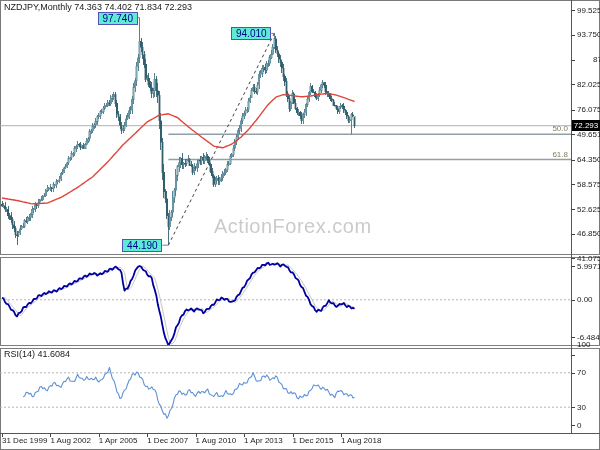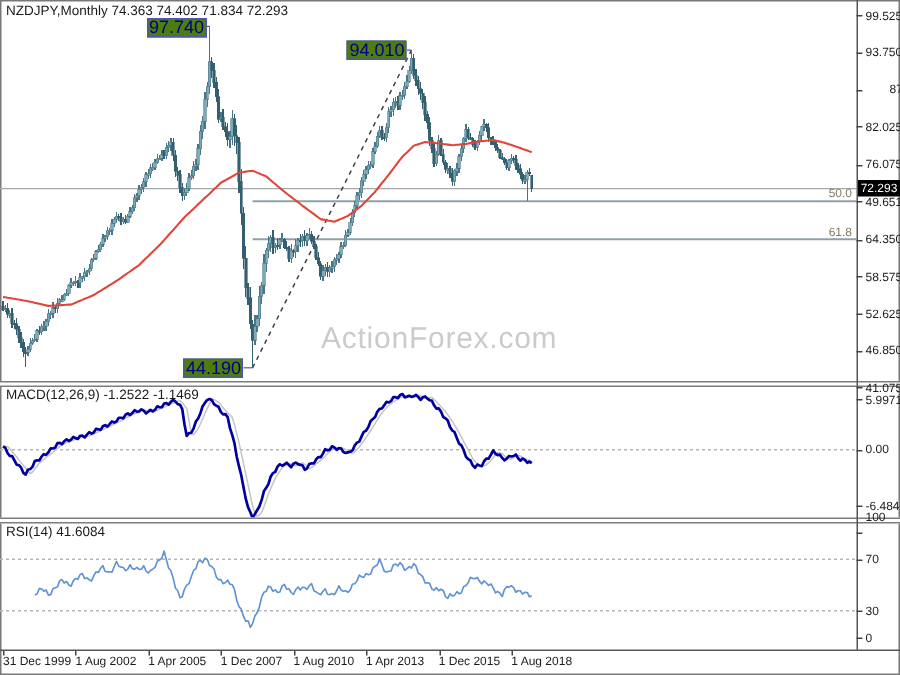--- a/index.html
+++ b/index.html
@@ -11,21 +11,21 @@
   .ind-label{font-size:9px;color:#1a1a1a;left:4px;}
   .watermark{left:214px;top:215px;font-size:20px;color:#cbcbcb;letter-spacing:0.5px;}
   .tickh{position:absolute;left:571px;width:4px;height:1px;background:#444;z-index:3;}
   .tickv{position:absolute;top:434px;width:1px;height:3px;background:#444;z-index:3;}
   .xlbl{position:absolute;top:436px;font-size:8px;color:#1c1c1c;z-index:3;}
   .sep{position:absolute;left:0;width:600px;height:4px;background:#fff;box-sizing:border-box;
        border-top:1px solid #7d7d7d;border-bottom:1px solid #7d7d7d;z-index:2;}
   .vline{position:absolute;left:571px;top:0;height:434px;width:0;border-left:1px solid #565656;z-index:2;}
   .xline{position:absolute;left:0;top:433px;width:600px;height:0;border-top:1px solid #565656;z-index:2;}
   .anno{position:absolute;width:38px;height:11px;line-height:11px;text-align:center;
-        font-size:12px;color:#00008b;background:#4d7c0f;border:1px solid #5353b5;z-index:4;}
+        font-size:10px;color:#00008b;background:#5eead4;border:1px solid #5353b5;z-index:4;}
   .fiblbl{position:absolute;right:32px;font-size:8px;color:#847b5e;z-index:3;}
   .pricetag{position:absolute;left:572px;width:28px;height:11px;line-height:11px;text-align:center;
             font-size:8px;color:#fff;background:#000;z-index:4;}
 </style>
 </head>
 <body>
 
 <div class="frame">
   <svg id="plot" width="600" height="450">
       <line x1="0" y1="125.7" x2="571" y2="125.7" stroke="#a8a8a8" stroke-width="0.9"></line>
@@ -508,21 +508,20 @@
       <path d="M2.0 297.7L3.5 298.5L5.0 302.0L6.5 303.9L8.1 304.1L9.6 306.9L11.1 309.8L12.6 310.1L14.1 311.8L15.6 315.3L17.1 316.4L18.6 313.2L20.2 312.7L21.7 311.1L23.2 307.4L24.7 306.9L26.2 307.0L27.7 304.4L29.2 302.8L30.7 303.3L32.3 301.5L33.8 298.9L35.3 299.0L36.8 298.4L38.3 295.4L39.8 295.2L41.3 296.1L42.8 294.2L44.4 292.9L45.9 294.0L47.4 293.1L48.9 291.3L50.4 292.1L51.9 292.6L53.4 290.5L54.9 290.4L56.5 291.6L58.0 289.7L59.5 288.1L61.0 289.1L62.5 288.3L64.0 285.9L65.5 286.2L67.1 286.6L68.6 284.2L70.1 283.4L71.6 284.4L73.1 282.8L74.6 280.9L76.1 281.7L77.6 281.0L79.2 278.5L80.7 278.5L82.2 278.9L83.7 276.5L85.2 275.6L86.7 276.7L88.2 275.4L89.7 273.5L91.3 274.4L92.8 274.2L94.3 272.9L95.8 273.8L97.3 275.6L98.8 274.5L100.3 273.2L101.8 274.2L103.4 273.1L104.9 270.9L106.4 271.5L107.9 271.5L109.4 269.1L110.9 268.7L112.4 269.7L113.9 267.9L115.5 266.6L117.0 267.7L118.5 269.4L120.0 269.8L121.5 272.8L123.0 283.0L124.5 290.6L126.0 288.7L127.6 288.5L129.1 285.5L130.6 280.9L132.1 279.0L133.6 275.5L135.1 270.8L136.6 268.6L138.2 266.6L139.7 266.0L141.2 266.7L142.7 269.4L144.2 270.5L145.7 271.2L147.2 274.6L148.7 276.3L150.3 276.1L151.8 278.2L153.3 285.4L154.8 289.9L156.3 295.4L157.8 304.3L159.3 310.8L160.8 316.6L162.4 325.1L163.9 332.8L165.4 338.2L166.9 341.5L168.4 345.4L169.9 342.7L171.4 340.2L172.9 337.7L174.5 333.1L176.0 327.3L177.5 325.2L179.0 322.6L180.5 317.6L182.0 315.4L183.5 314.6L185.0 311.1L186.6 309.5L188.1 310.5L189.6 309.7L191.1 308.5L192.6 310.0L194.1 311.5L195.6 309.2L197.2 308.4L198.7 309.4L200.2 309.9L201.7 310.2L203.2 313.2L204.7 312.2L206.2 309.3L207.7 308.9L209.3 308.9L210.8 306.2L212.3 304.7L213.8 304.8L215.3 302.4L216.8 299.4L218.3 300.2L219.8 299.9L221.4 297.5L222.9 298.3L224.4 299.9L225.9 298.8L227.4 298.9L228.9 301.4L230.4 302.0L231.9 301.6L233.5 301.2L235.0 300.3L236.5 296.9L238.0 295.1L239.5 294.4L241.0 291.1L242.5 287.9L244.0 287.2L245.6 284.6L247.1 280.7L248.6 279.4L250.1 278.0L251.6 274.4L253.1 272.6L254.6 272.3L256.2 270.1L257.7 267.9L259.2 268.3L260.7 267.4L262.2 264.8L263.7 264.8L265.2 265.4L266.7 263.4L268.3 262.7L269.8 264.9L271.3 264.5L272.8 263.8L274.3 264.6L275.8 264.2L277.3 263.2L278.8 264.6L280.4 266.6L281.9 264.9L283.4 264.3L284.9 265.7L286.4 266.8L287.9 267.1L289.4 270.2L290.9 272.4L292.5 272.3L294.0 274.4L295.5 278.0L297.0 278.9L298.5 280.3L300.0 284.7L301.5 287.0L303.0 288.0L304.6 292.1L306.1 295.8L307.6 296.9L309.1 300.0L310.6 304.4L312.1 306.1L313.6 306.9L315.1 310.2L316.7 311.8L318.2 309.7L319.7 310.3L321.2 310.8L322.7 307.5L324.2 305.8L325.7 305.8L327.3 303.1L328.8 300.2L330.3 302.5L331.8 303.4L333.3 303.1L334.8 305.3L336.3 306.9L337.8 305.8L339.4 304.0L340.9 304.3L342.4 304.0L343.9 303.0L345.4 305.5L346.9 307.1L348.4 305.7L349.9 306.6L351.5 308.5L353.0 307.7L354.5 308.7" fill="none" stroke="#0000a0" stroke-width="1.8" stroke-linejoin="round"></path>
       <line x1="0" y1="372.8" x2="571" y2="372.8" stroke="#b4b4b4" stroke-width="1" stroke-dasharray="2 2"></line>
       <line x1="0" y1="407.2" x2="571" y2="407.2" stroke="#b4b4b4" stroke-width="1" stroke-dasharray="2 2"></line>
       <path d="M23.2 396.7L24.7 396.0L26.2 392.3L27.7 392.5L29.2 394.1L30.7 393.3L32.3 396.8L33.8 396.4L35.3 392.5L36.8 391.8L38.3 391.3L39.8 387.1L41.3 386.4L42.8 388.7L44.4 387.7L45.9 390.0L47.4 390.8L48.9 387.1L50.4 385.6L51.9 386.2L53.4 383.0L54.9 382.4L56.5 385.7L58.0 385.3L59.5 386.5L61.0 387.4L62.5 383.8L64.0 381.2L65.5 381.7L67.1 378.8L68.6 377.1L70.1 381.0L71.6 381.2L73.1 381.2L74.6 381.5L76.1 378.0L77.6 374.3L79.2 377.5L80.7 378.1L82.2 378.3L83.7 380.4L85.2 379.4L86.7 376.5L88.2 379.1L89.7 379.4L91.3 378.2L92.8 379.6L94.3 379.5L95.8 377.1L97.3 380.5L98.8 382.0L100.3 380.3L101.8 379.5L103.4 378.1L104.9 374.2L106.4 373.2L107.9 372.1L109.4 367.4L110.9 373.1L112.4 378.7L113.9 380.5L115.5 385.7L117.0 392.2L118.5 393.8L120.0 398.5L121.5 397.8L123.0 392.7L124.5 390.1L126.0 389.1L127.6 384.2L129.1 380.3L130.6 379.1L132.1 374.3L133.6 373.6L135.1 375.1L136.6 372.1L138.2 373.0L139.7 377.0L141.2 377.7L142.7 379.4L144.2 384.7L145.7 386.5L147.2 386.3L148.7 389.1L150.3 388.4L151.8 386.8L153.3 389.5L154.8 389.7L156.3 392.9L157.8 400.1L159.3 404.4L160.8 406.0L162.4 411.1L163.9 414.2L165.4 413.9L166.9 418.2L168.4 415.7L169.9 410.7L171.4 408.5L172.9 404.7L174.5 397.9L176.0 394.8L177.5 394.2L179.0 390.8L180.5 391.5L182.0 394.3L183.5 393.2L185.0 394.9L186.6 394.7L188.1 390.6L189.6 389.6L191.1 392.8L192.6 392.5L194.1 395.0L195.6 396.3L197.2 393.0L198.7 391.4L200.2 393.4L201.7 391.5L203.2 391.7L204.7 392.9L206.2 390.4L207.7 389.0L209.3 393.9L210.8 394.6L212.3 395.6L213.8 396.5L215.3 394.2L216.8 392.5L218.3 396.2L219.8 396.4L221.4 395.7L222.9 396.5L224.4 394.0L225.9 390.5L227.4 393.4L228.9 394.2L230.4 393.8L231.9 394.9L233.5 393.3L235.0 389.3L236.5 389.2L238.0 387.3L239.5 383.4L241.0 384.5L242.5 384.9L244.0 382.4L245.6 383.2L247.1 382.7L248.6 378.6L250.1 377.5L251.6 376.5L253.1 372.6L254.6 376.5L256.2 380.9L257.7 381.3L259.2 380.8L260.7 380.7L262.2 376.6L263.7 376.0L265.2 377.3L266.7 375.1L268.3 376.9L269.8 380.2L271.3 379.1L272.8 377.8L274.3 378.7L275.8 375.8L277.3 377.3L278.8 382.0L280.4 383.1L281.9 384.6L283.4 388.7L284.9 388.6L286.4 388.9L287.9 392.7L289.4 393.5L290.9 391.7L292.5 393.8L294.0 392.8L295.5 393.6L297.0 397.8L298.5 398.9L300.0 395.9L301.5 397.3L303.0 396.9L304.6 394.4L306.1 395.9L307.6 395.2L309.1 391.0L310.6 390.5L312.1 388.5L313.6 384.9L315.1 385.6L316.7 385.8L318.2 385.0L319.7 387.6L321.2 389.3L322.7 387.2L324.2 388.5L325.7 390.3L327.3 389.3L328.8 391.9L330.3 395.3L331.8 394.2L333.3 395.6L334.8 397.6L336.3 393.0L337.8 391.1L339.4 391.4L340.9 390.5L342.4 391.7L343.9 394.8L345.4 393.8L346.9 393.8L348.4 396.1L349.9 394.8L351.5 395.0L353.0 397.9L354.5 397.2" fill="none" stroke="#5e92d4" stroke-width="1.1" stroke-linejoin="round"></path>
       <line x1="137.7" y1="17.6" x2="139.7" y2="17.6" stroke="#5353b5" stroke-width="0.8"></line>
       <line x1="271.3" y1="33.4" x2="274.3" y2="33.4" stroke="#5353b5" stroke-width="0.8"></line>
       <line x1="162.4" y1="245.2" x2="168.4" y2="245.2" stroke="#5353b5" stroke-width="0.8"></line>
     </svg>
 
   <div class="lbl title">NZDJPY,Monthly 74.363 74.402 71.834 72.293</div>
-  <div class="lbl ind-label" id="macd-label" style="top:258px">MACD(12,26,9) -1.2522 -1.1469</div>
   <div class="lbl ind-label" id="rsi-label" style="top:349px">RSI(14) 41.6084</div>
   <div class="lbl watermark">ActionForex.com</div>
 
   <div class="sep" style="top:254px"></div>
   <div class="sep" style="top:345px"></div>
   <div class="vline"></div>
   <div class="xline"></div>
 
   <div class="anno" id="anno-0" style="left: 97.7px; top: 11.6px;">97.740</div>
   <div class="anno" id="anno-1" style="left: 231.3px; top: 27.4px;">94.010</div>

